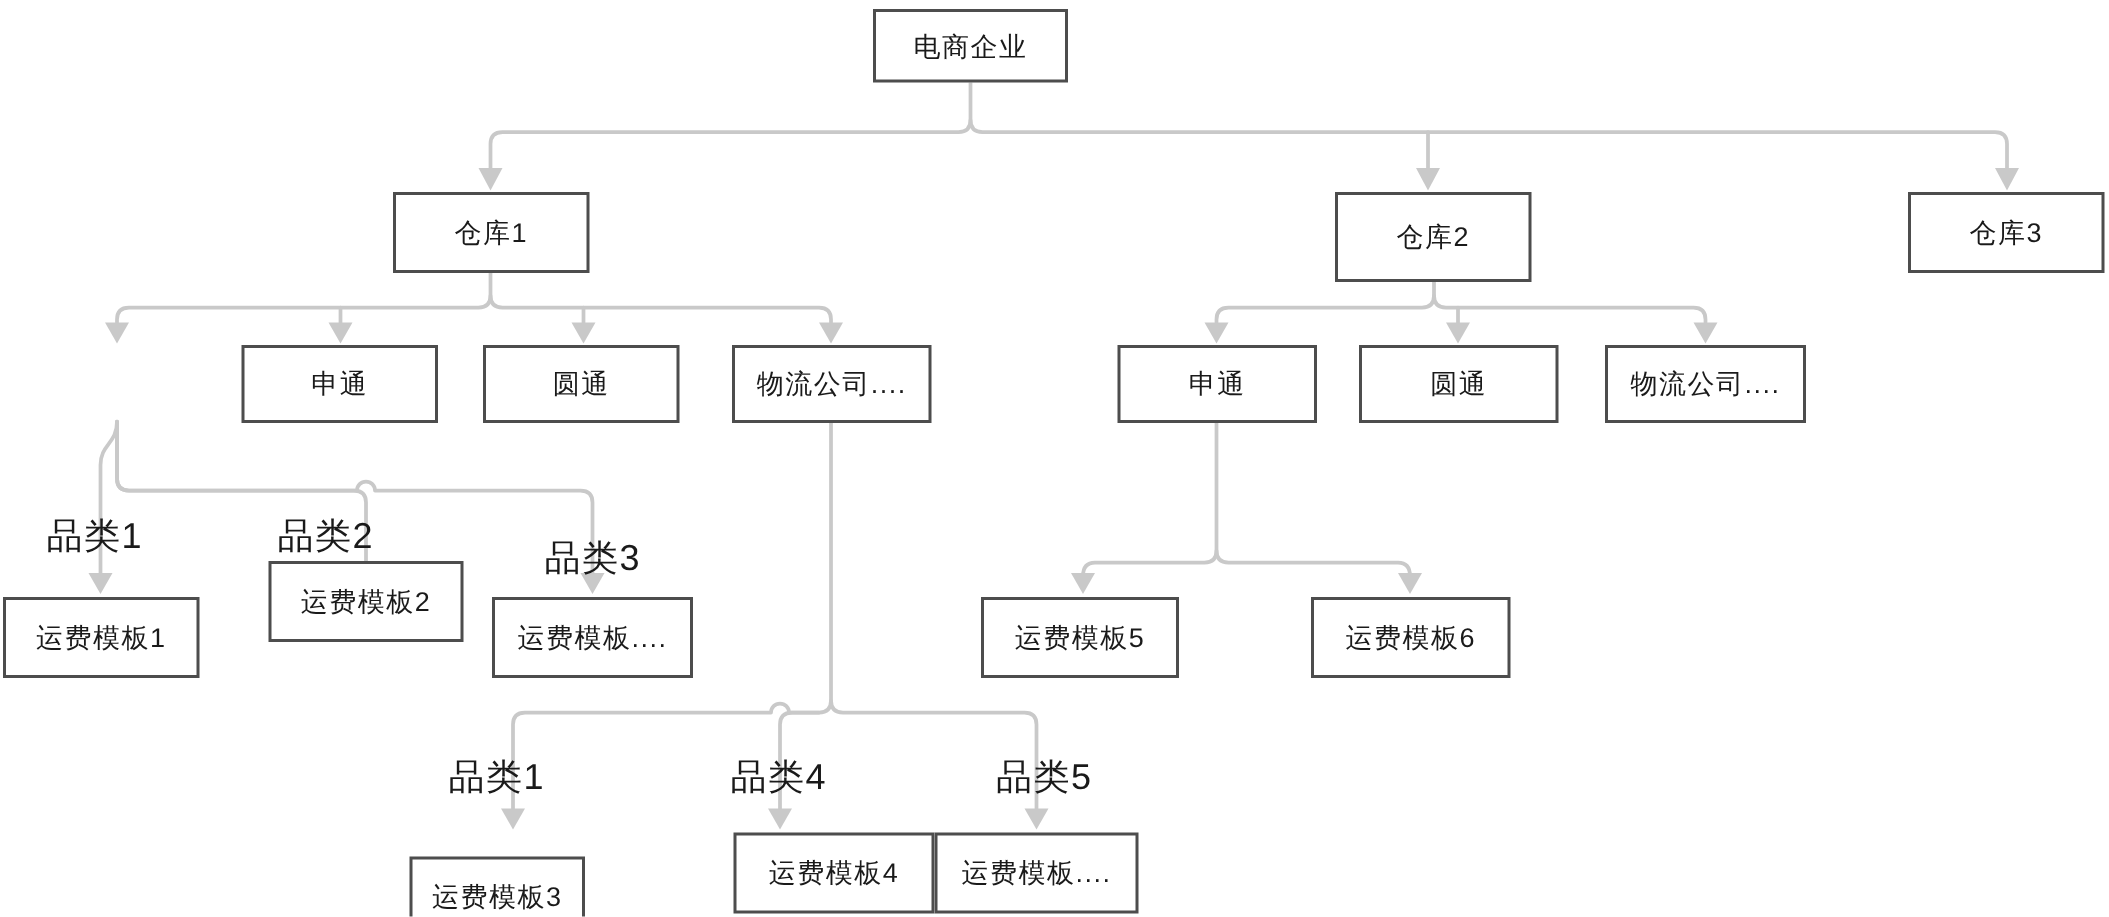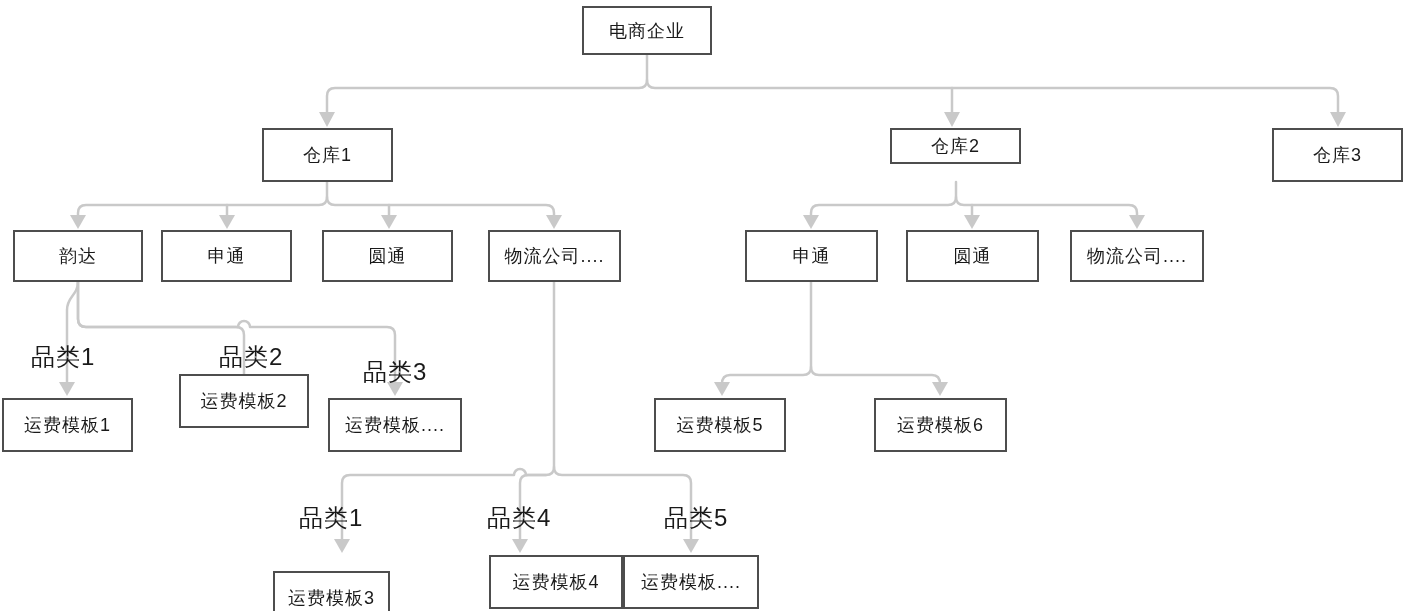--- a/index.html
+++ b/index.html
@@ -94,34 +94,33 @@
       <polygon points="932,382 948,382 940,396"></polygon>
       <polygon points="334,539 350,539 342,553"></polygon>
       <polygon points="512,539 528,539 520,553"></polygon>
       <polygon points="683,539 699,539 691,553"></polygon>
     </g>
   </svg>
 
   <div class="node" style="left:582px; top:6px; width:130px; height:49px;">电商企业</div>
 
   <div class="node" style="left:262px; top:128px; width:131px; height:54px;">仓库1</div>
-  <div class="node" style="left:890px; top:128px; width:131px; height:36px;">仓库2</div>
+  <div class="node" style="left:890px; top:128px; width:131px; height:60px;">仓库2</div>
   <div class="node" style="left:1272px; top:128px; width:131px; height:54px;">仓库3</div>
 
-  <div class="node" style="left:13px; top:230px; width:130px; height:52px;">韵达</div>
   <div class="node" style="left:161px; top:230px; width:131px; height:52px;">申通</div>
   <div class="node" style="left:322px; top:230px; width:131px; height:52px;">圆通</div>
   <div class="node" style="left:488px; top:230px; width:133px; height:52px;">物流公司....</div>
 
   <div class="node" style="left:745px; top:230px; width:133px; height:52px;">申通</div>
   <div class="node" style="left:906px; top:230px; width:133px; height:52px;">圆通</div>
   <div class="node" style="left:1070px; top:230px; width:134px; height:52px;">物流公司....</div>
 
   <div class="edge-label" style="left:31px; top:341px;">品类1</div>
-  <div class="edge-label" style="left:219px; top:341px;">品类2</div>
+  <div class="edge-label" style="left:185px; top:341px;">品类2</div>
   <div class="edge-label" style="left:363px; top:356px;">品类3</div>
 
   <div class="node" style="left:2px; top:398px; width:131px; height:54px;text-align:right;">运费模板1</div>
   <div class="node" style="left:179px; top:374px; width:130px; height:54px;">运费模板2</div>
   <div class="node" style="left:328px; top:398px; width:134px; height:54px;">运费模板....</div>
 
   <div class="node" style="left:654px; top:398px; width:132px; height:54px;">运费模板5</div>
   <div class="node" style="left:874px; top:398px; width:133px; height:54px;">运费模板6</div>
 
   <div class="edge-label" style="left:299px; top:502px;">品类1</div>

